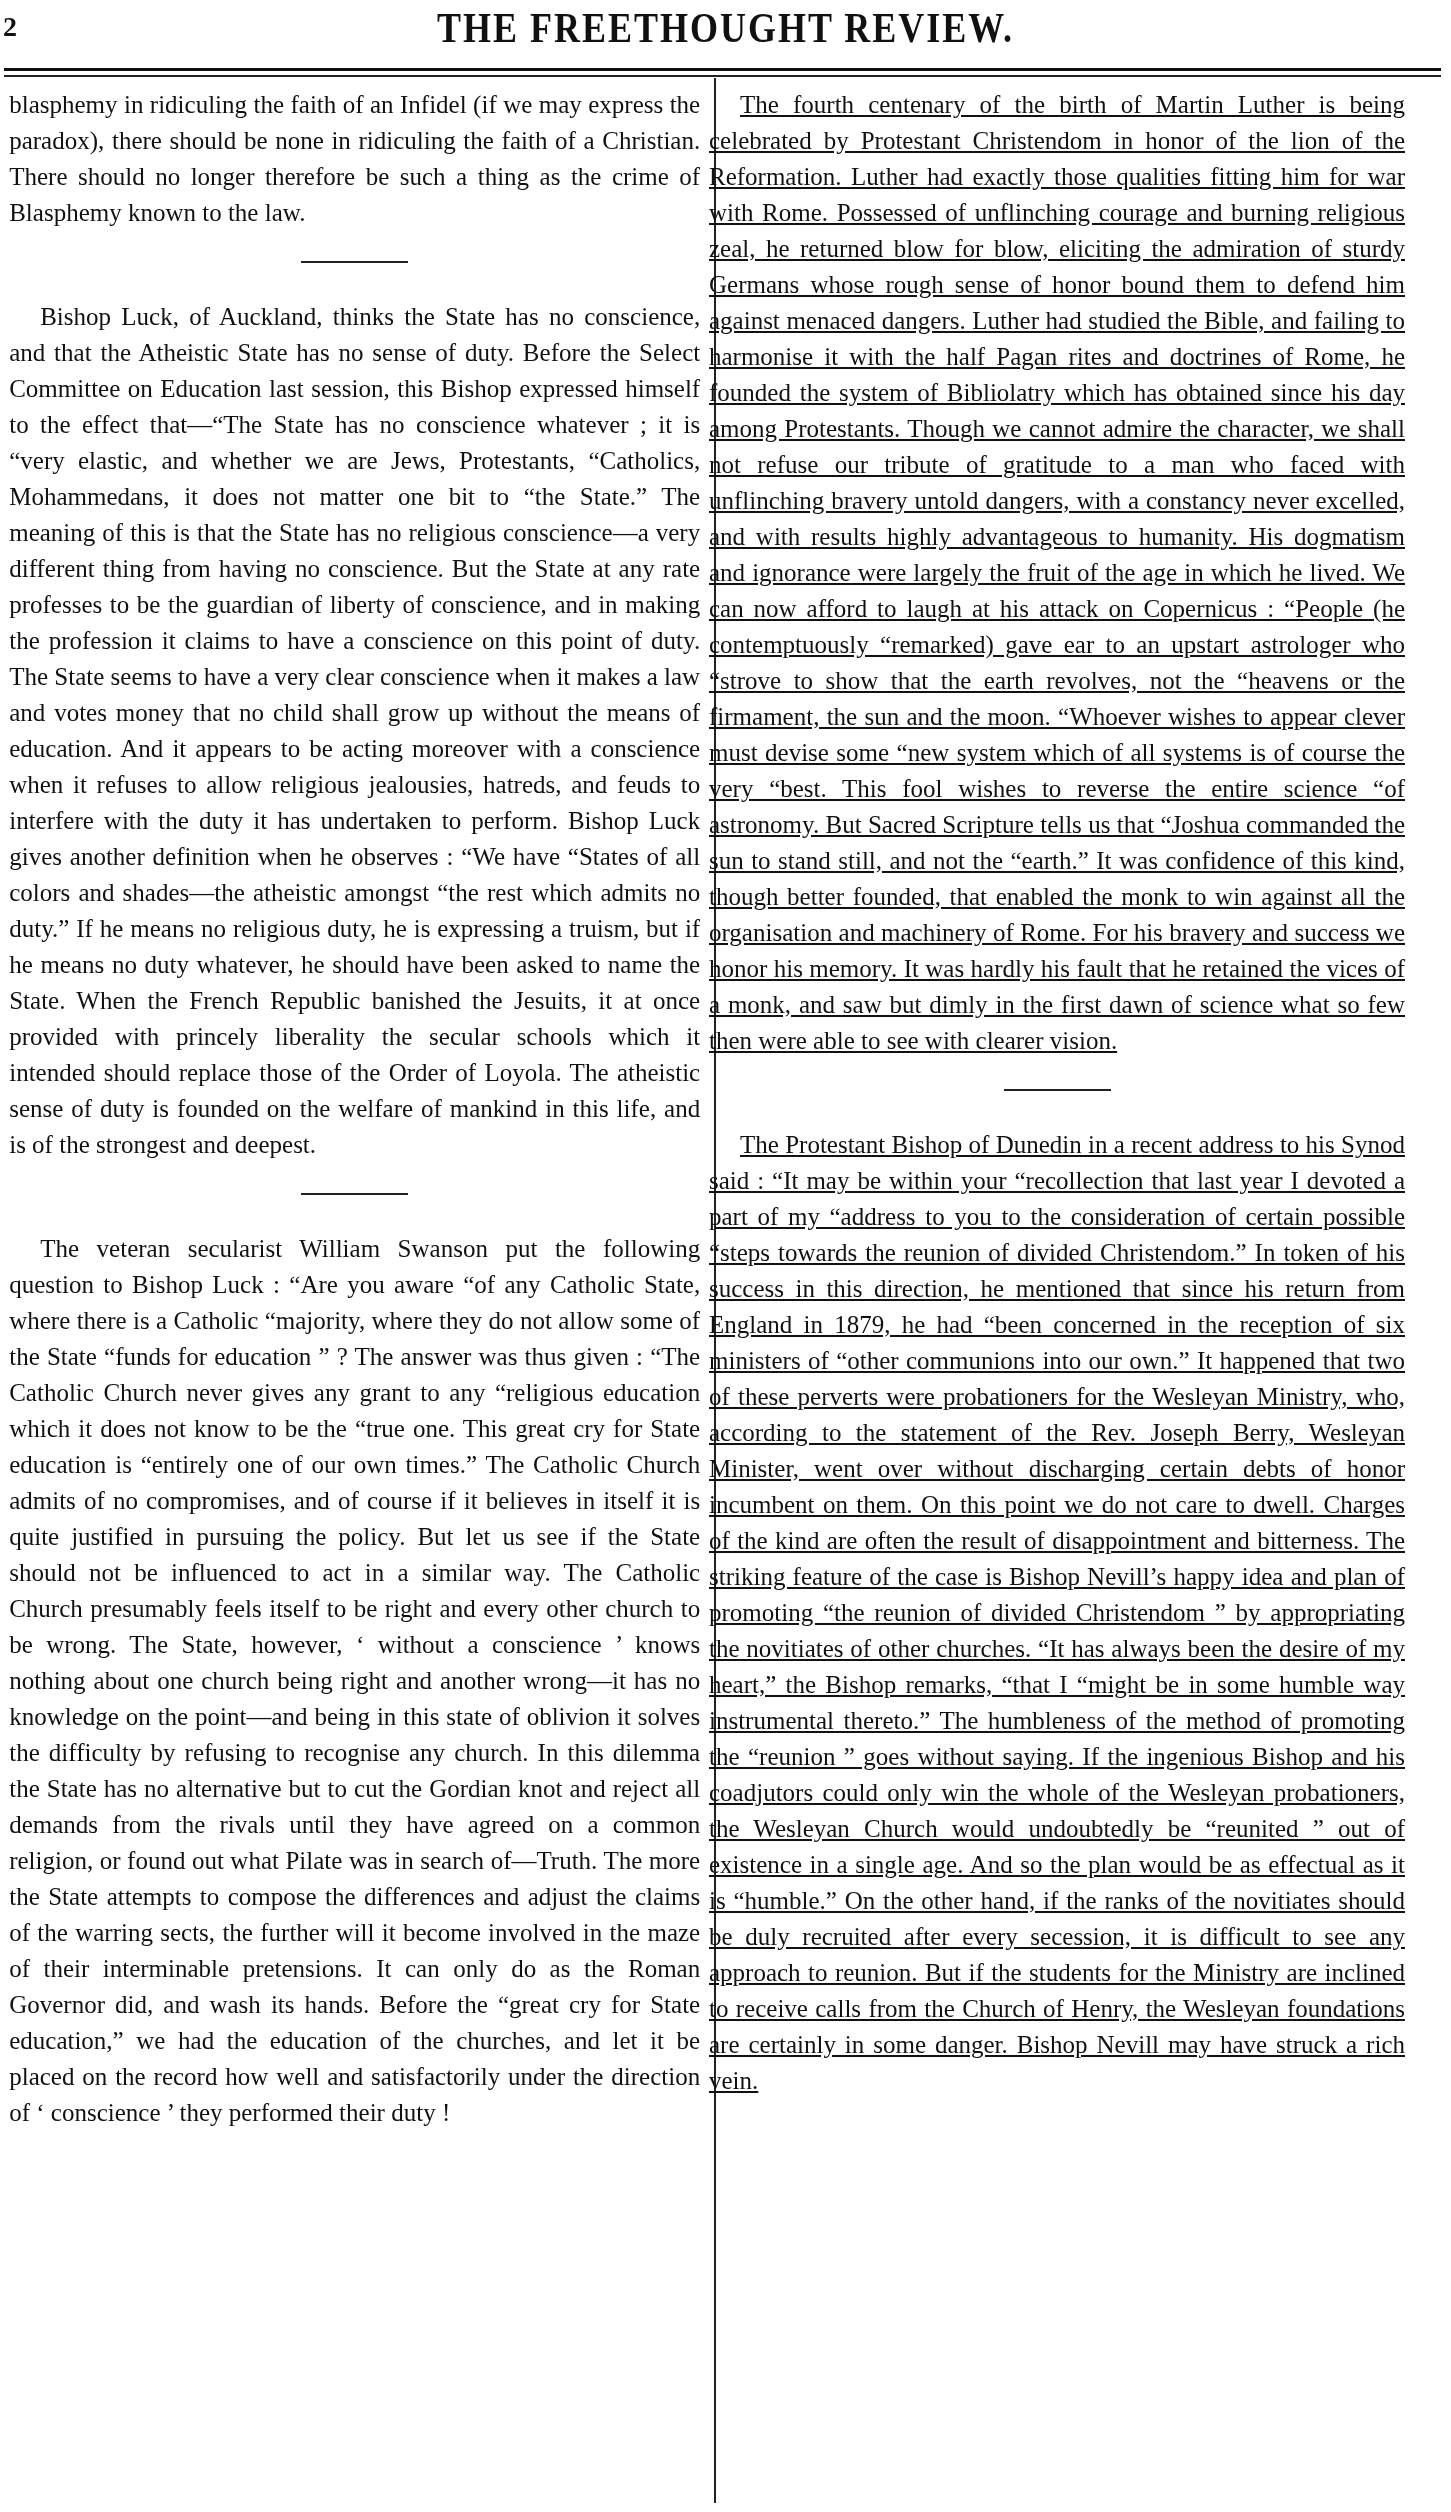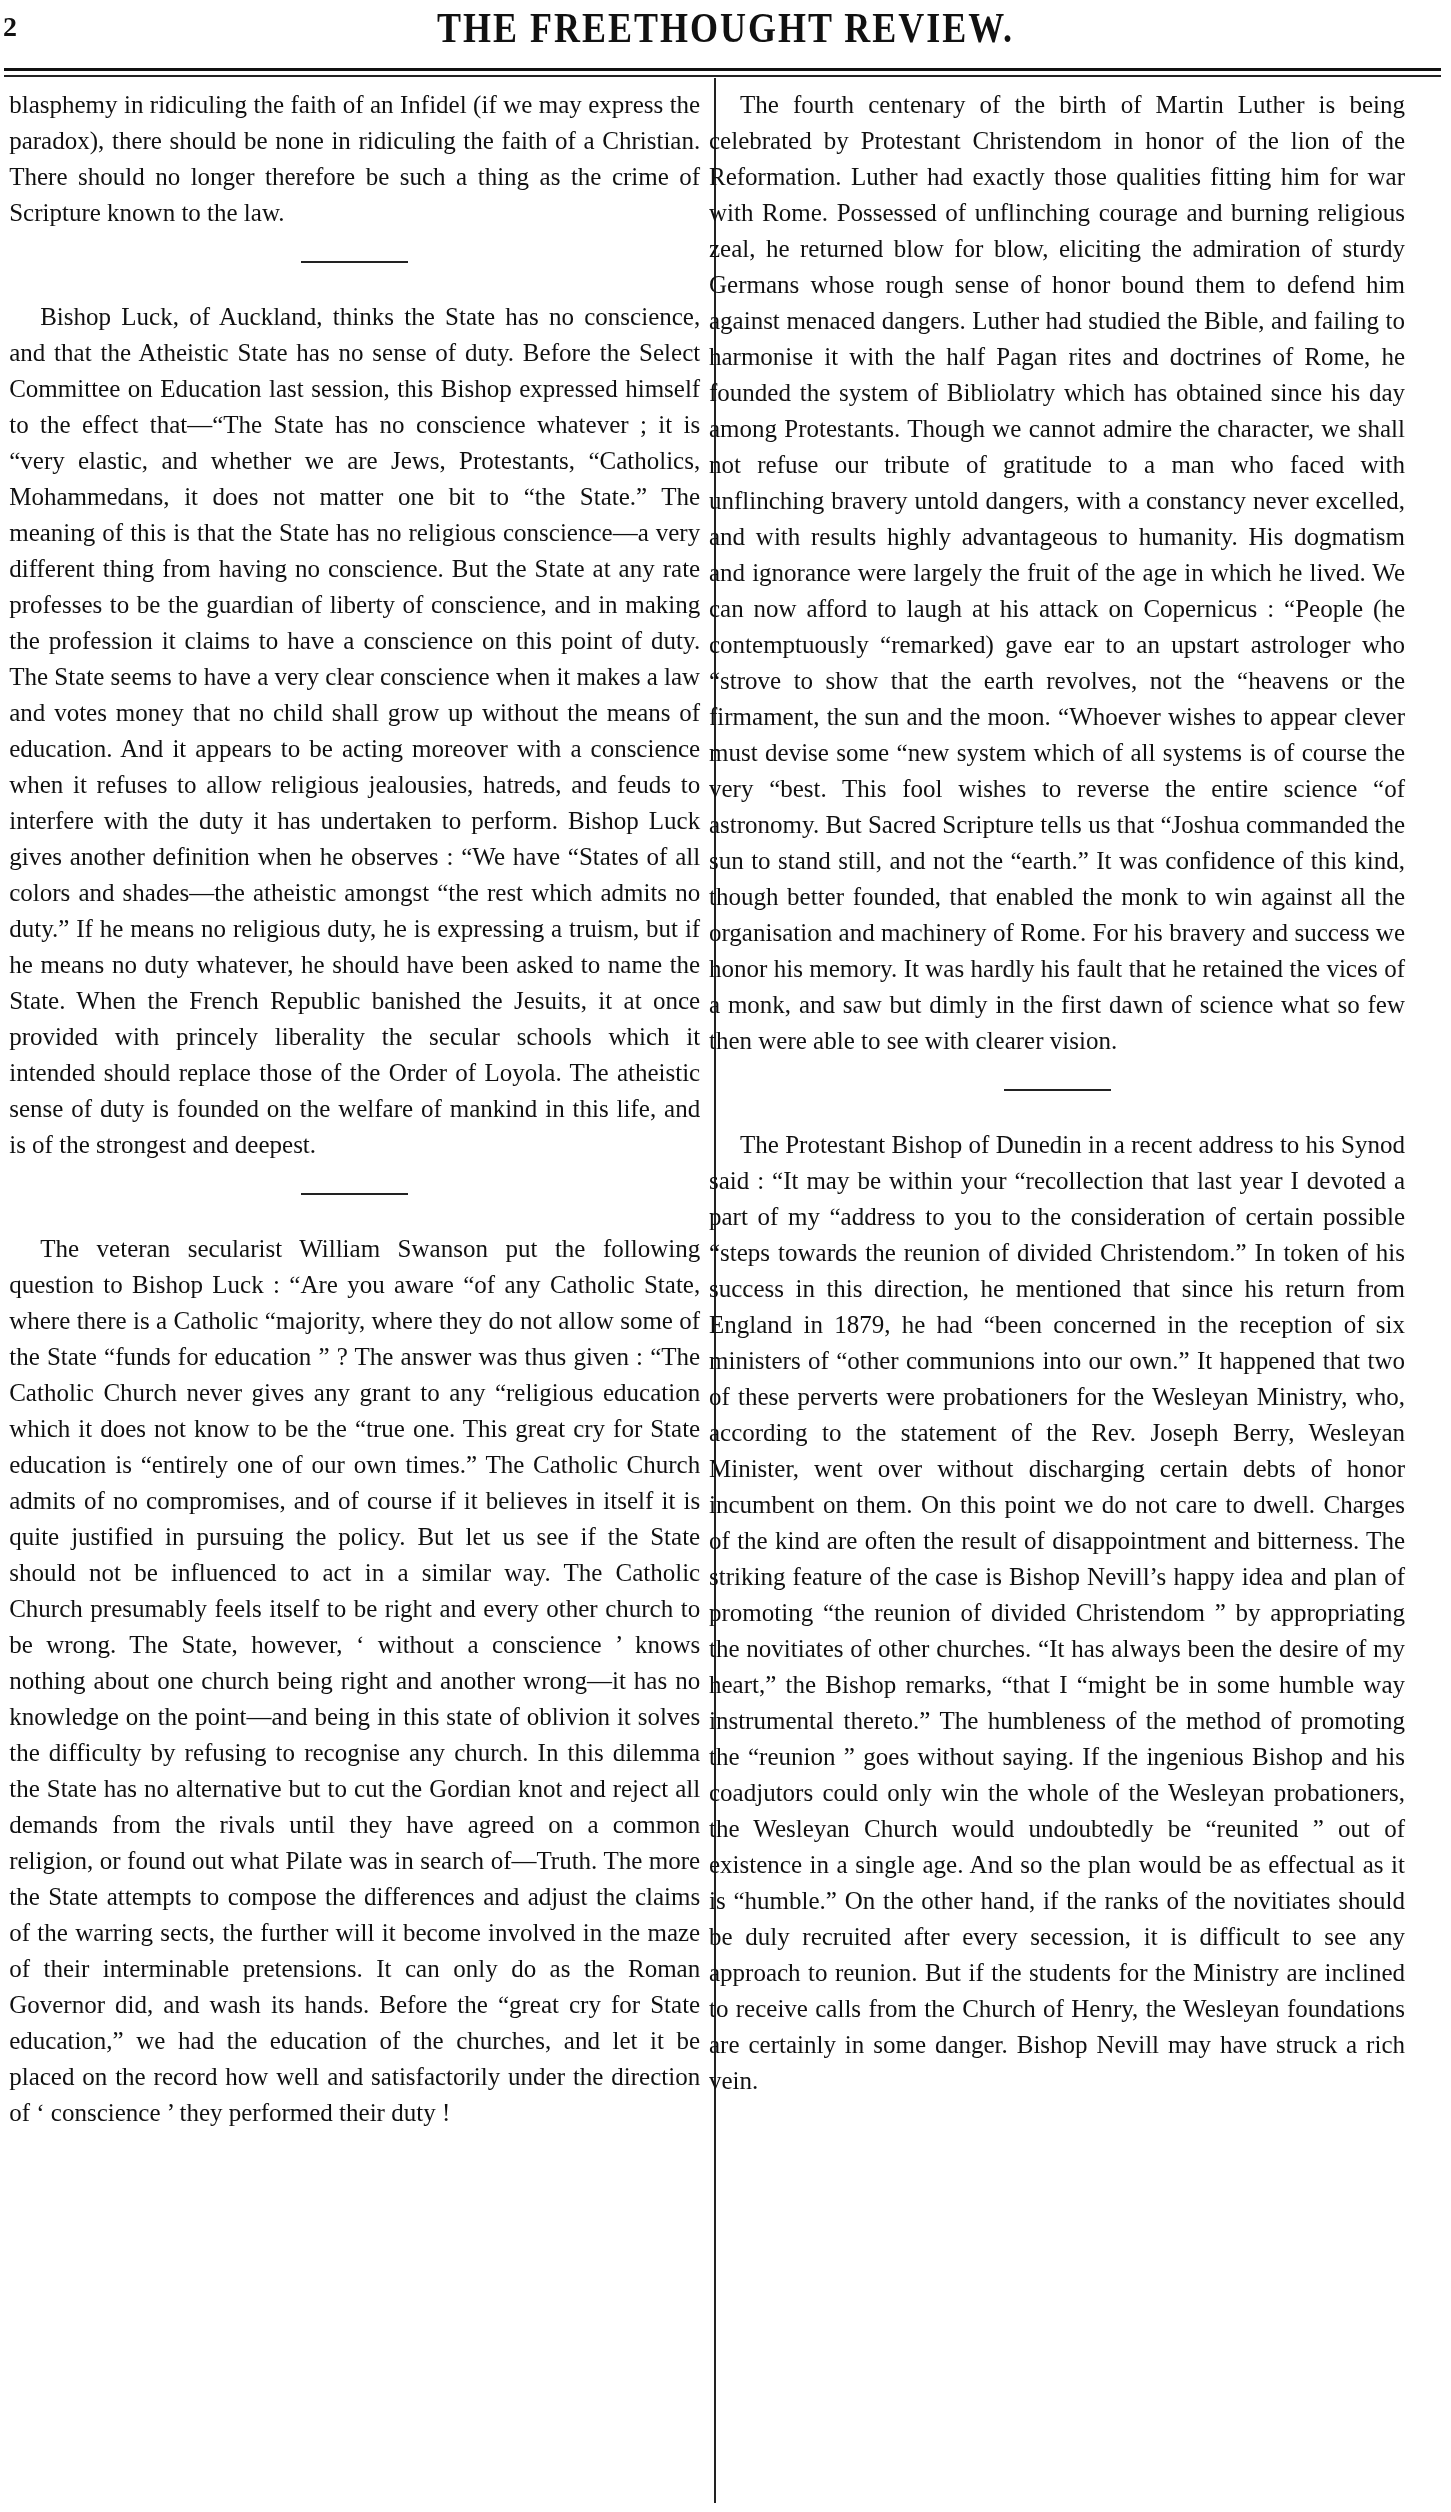--- a/index.html
+++ b/index.html
@@ -12,21 +12,21 @@
   }
   .masthead-title {
     position: absolute; left: 0; right: 0; top: 7.2px; text-align: center;
     font-size: 36px; font-weight: bold; letter-spacing: 2px; transform: scaleY(1.2);
   }
   .rule-thick { position: absolute; left: 4.1px; right: 10.2px; top: 68px; height: 3.1px; background: #111; }
   .rule-thin { position: absolute; left: 4.1px; right: 10.2px; top: 75px; height: 1.5px; background: #222; }
   .col-divider { position: absolute; left: 714px; top: 78px; height: 2425px; width: 1.5px; background: #222; }
   .column { position: absolute; top: 87px; width: 691px; }
   .col-left { left: 9.2px; }
-  .col-right { left: 709px; width: 696px; }
+  .col-right { left: 709px; width: 696px; text-decoration: underline; }
   .para {
     font-size: 25px; line-height: 36px; text-align: justify; margin: 0;
     text-align-last: left; hyphens: manual;
   }
   .para.indent { text-indent: 31px; }
   .separator {
     width: 107px; height: 2px; background: #222; margin: 30px auto 36px auto;
   }
 </style>
 </head>
@@ -35,21 +35,21 @@
 <div>
   <div class="page-number">2</div>
   <div class="masthead-title">THE FREETHOUGHT REVIEW.</div>
   <div class="rule-thick"></div>
   <div class="rule-thin"></div>
 </div>
 
 <div class="col-divider"></div>
 
 <div class="column col-left">
-  <p class="para">blasphemy in ridiculing the faith of an Infidel (if we may express the paradox), there should be none in ridiculing the faith of a Christian. There should no longer therefore be such a thing as the crime of Scripture known to the law.</p>
+  <p class="para">blasphemy in ridiculing the faith of an Infidel (if we may express the paradox), there should be none in ridiculing the faith of a Christian. There should no longer therefore be such a thing as the crime of Blasphemy known to the law.</p>
   <div class="separator"></div>
   <p class="para indent">Bishop Luck, of Auckland, thinks the State has no conscience, and that the Atheistic State has no sense of duty. Before the Select Committee on Education last session, this Bishop expressed himself to the effect that—“The State has no conscience whatever ; it is “very elastic, and whether we are Jews, Protestants, “Catholics, Mohammedans, it does not matter one bit to “the State.” The meaning of this is that the State has no religious conscience—a very different thing from having no conscience. But the State at any rate professes to be the guardian of liberty of conscience, and in making the profession it claims to have a conscience on this point of duty. The State seems to have a very clear conscience when it makes a law and votes money that no child shall grow up without the means of education. And it appears to be acting moreover with a conscience when it refuses to allow religious jealousies, hatreds, and feuds to interfere with the duty it has undertaken to perform. Bishop Luck gives another definition when he observes : “We have “States of all colors and shades—the atheistic amongst “the rest which admits no duty.” If he means no religious duty, he is expressing a truism, but if he means no duty whatever, he should have been asked to name the State. When the French Republic banished the Jesuits, it at once provided with princely liberality the secular schools which it intended should replace those of the Order of Loyola. The atheistic sense of duty is founded on the welfare of mankind in this life, and is of the strongest and deepest.</p>
   <div class="separator"></div>
   <p class="para indent">The veteran secularist William Swanson put the following question to Bishop Luck : “Are you aware “of any Catholic State, where there is a Catholic “majority, where they do not allow some of the State “funds for education ” ? The answer was thus given : “The Catholic Church never gives any grant to any “religious education which it does not know to be the “true one. This great cry for State education is “entirely one of our own times.” The Catholic Church admits of no compromises, and of course if it believes in itself it is quite justified in pursuing the policy. But let us see if the State should not be influenced to act in a similar way. The Catholic Church presumably feels itself to be right and every other church to be wrong. The State, however, ‘ without a conscience ’ knows nothing about one church being right and another wrong—it has no knowledge on the point—and being in this state of oblivion it solves the difficulty by refusing to recognise any church. In this dilemma the State has no alternative but to cut the Gordian knot and reject all demands from the rivals until they have agreed on a common religion, or found out what Pilate was in search of—Truth. The more the State attempts to compose the differences and adjust the claims of the warring sects, the further will it become involved in the maze of their interminable pretensions. It can only do as the Roman Governor did, and wash its hands. Before the “great cry for State education,” we had the education of the churches, and let it be placed on the record how well and satisfactorily under the direction of ‘ conscience ’ they performed their duty !</p>
 </div>
 
 <div class="column col-right">
   <p class="para indent">The fourth centenary of the birth of Martin Luther is being celebrated by Protestant Christendom in honor of the lion of the Reformation. Luther had exactly those qualities fitting him for war with Rome. Possessed of unflinching courage and burning religious zeal, he returned blow for blow, eliciting the admiration of sturdy Germans whose rough sense of honor bound them to defend him against menaced dangers. Luther had studied the Bible, and failing to harmonise it with the half Pagan rites and doctrines of Rome, he founded the system of Bibliolatry which has obtained since his day among Protestants. Though we cannot admire the character, we shall not refuse our tribute of gratitude to a man who faced with unflinching bravery untold dangers, with a constancy never excelled, and with results highly advantageous to humanity. His dogmatism and ignorance were largely the fruit of the age in which he lived. We can now afford to laugh at his attack on Copernicus : “People (he contemptuously “remarked) gave ear to an upstart astrologer who “strove to show that the earth revolves, not the “heavens or the firmament, the sun and the moon. “Whoever wishes to appear clever must devise some “new system which of all systems is of course the very “best. This fool wishes to reverse the entire science “of astronomy. But Sacred Scripture tells us that “Joshua commanded the sun to stand still, and not the “earth.” It was confidence of this kind, though better founded, that enabled the monk to win against all the organisation and machinery of Rome. For his bravery and success we honor his memory. It was hardly his fault that he retained the vices of a monk, and saw but dimly in the first dawn of science what so few then were able to see with clearer vision.</p>
   <div class="separator"></div>
   <p class="para indent">The Protestant Bishop of Dunedin in a recent address to his Synod said : “It may be within your “recollection that last year I devoted a part of my “address to you to the consideration of certain possible “steps towards the reunion of divided Christendom.” In token of his success in this direction, he mentioned that since his return from England in 1879, he had “been concerned in the reception of six ministers of “other communions into our own.” It happened that two of these perverts were probationers for the Wes­leyan Ministry, who, according to the statement of the Rev. Joseph Berry, Wesleyan Minister, went over without discharging certain debts of honor incumbent on them. On this point we do not care to dwell. Charges of the kind are often the result of disappoint­ment and bitterness. The striking feature of the case is Bishop Nevill’s happy idea and plan of promoting “the reunion of divided Christendom ” by appropriating the novitiates of other churches. “It has always been the desire of my heart,” the Bishop remarks, “that I “might be in some humble way instrumental thereto.” The humbleness of the method of promoting the “reunion ” goes without saying. If the ingenious Bishop and his coadjutors could only win the whole of the Wesleyan probationers, the Wesleyan Church would undoubtedly be “reunited ” out of existence in a single age. And so the plan would be as effectual as it is “humble.” On the other hand, if the ranks of the novitiates should be duly recruited after every seces­sion, it is difficult to see any approach to reunion. But if the students for the Ministry are inclined to receive calls from the Church of Henry, the Wesleyan founda­tions are certainly in some danger. Bishop Nevill may have struck a rich vein.</p>

